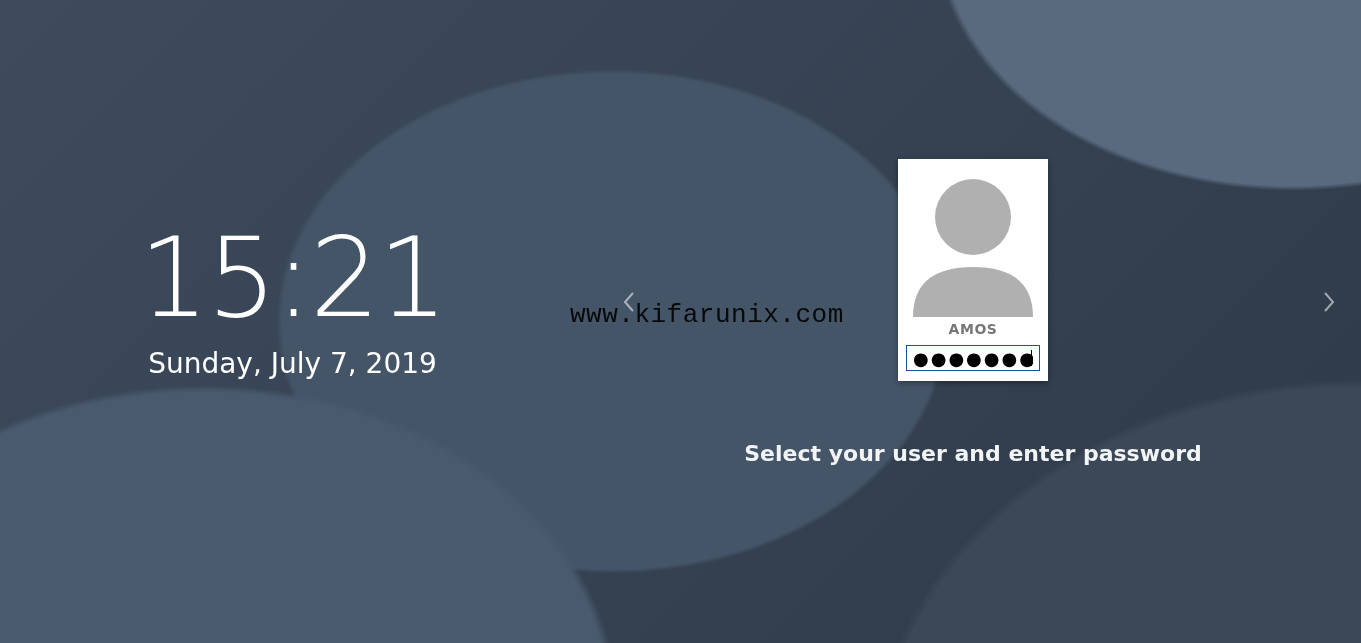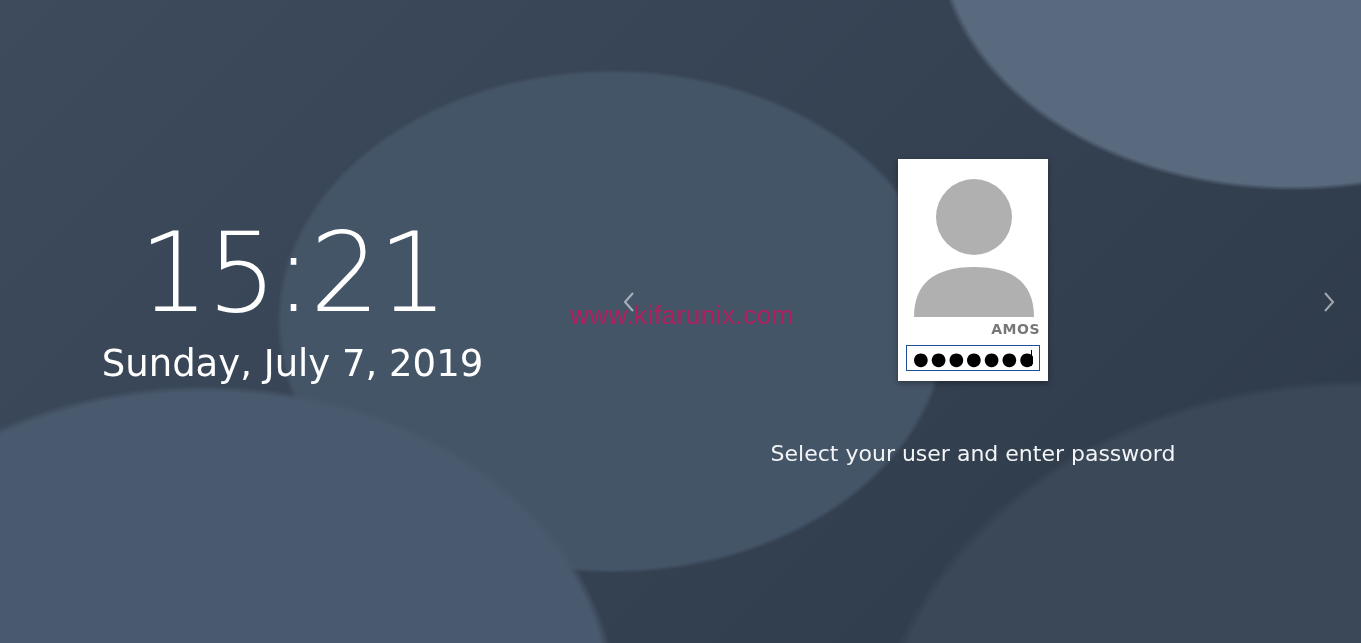--- a/index.html
+++ b/index.html
@@ -20,41 +20,41 @@
         radial-gradient(ellipse 600px 450px at 45% 50%, #455568 0%, #455568 55%, transparent 56%),
         linear-gradient(135deg, #3d4b5d 0%, #2e3a49 100%);
     }
     .container { position: absolute; inset: 0; display: flex; border-radius: 26px; }
     .left-pane {
       width: 585px;
       display: flex; flex-direction: column; justify-content: center; align-items: center;
       padding-bottom: 40px;
     }
     .clock { font-size: 110px; font-weight: 300; letter-spacing: -2px; line-height: 1; }
-    .date  { font-size: 37px; font-weight: 400; margin-top: 14px; }
+    .date  { font-size: 28px; font-weight: 400; margin-top: 14px; }
     .right-pane {
       flex: 1;
       position: relative;
       display: flex; flex-direction: column; align-items: center; justify-content: center;
     }
     .carousel { display: flex; align-items: center; width: 100%; justify-content: center; }
     .nav-arrow {
       width: 28px; height: 28px;
       display: flex; align-items: center; justify-content: center;
       cursor: pointer; opacity: .55;
     }
     .nav-arrow.prev { position: absolute; left: 30px; top: 290px; }
     .nav-arrow.next { position: absolute; right: 18px; top: 290px; }
     .nav-arrow svg { width: 14px; height: 22px; stroke: #fff; stroke-width: 2; fill: none; }
 
     .user-card {
       width: 150px;
       background: #fff;
       padding: 8px 8px 10px 8px;
-      display: flex; flex-direction: column; align-items: flex-end;
+      display: flex; flex-direction: column; align-items: center;
       position: relative;
       top: -18px;
       box-shadow: 0 2px 6px rgba(0,0,0,.35);
     }
     .avatar {
       width: 132px; height: 150px;
       display: flex; align-items: flex-end; justify-content: center;
       overflow: hidden;
     }
     .avatar svg { width: 132px; height: 150px; }
@@ -77,29 +77,29 @@
       font-family: inherit;
     }
     .caret {
       width: 1px; height: 16px; background: #000;
       animation: blink 1s steps(1) infinite;
       margin-left: -2px;
     }
     @keyframes blink { 50% { opacity: 0; } }
 
     .hint {
-      color: #f2f4f6; font-size: 22px; font-weight: 400;
+      color: #f2f4f6; font-size: 22px; font-weight: 700;
       margin-top: 42px;
     }
 
     .watermark {
       position: absolute;
       left: 570px; top: 300px;
-      color: #be185d;
-      font-family: Liberation Sans, sans-serif;
+      color: #000000;
+      font-family: Liberation Mono, monospace;
       font-size: 26px;
       opacity: .9;
       pointer-events: none;
       letter-spacing: .5px;
     }
   </style>
 </head>
 <body>
 
 <div class="wallpaper"></div>

